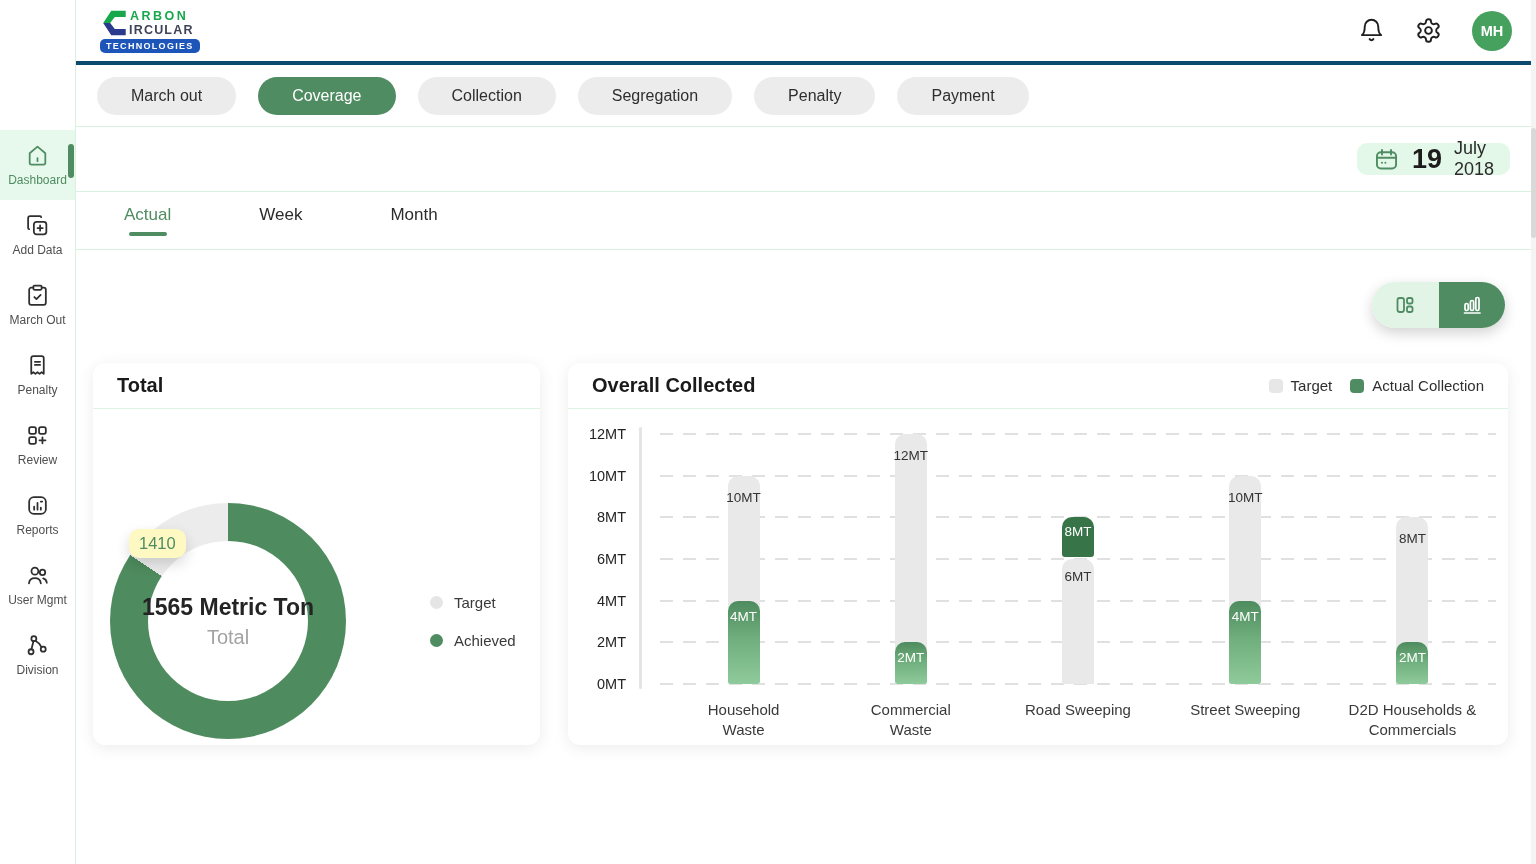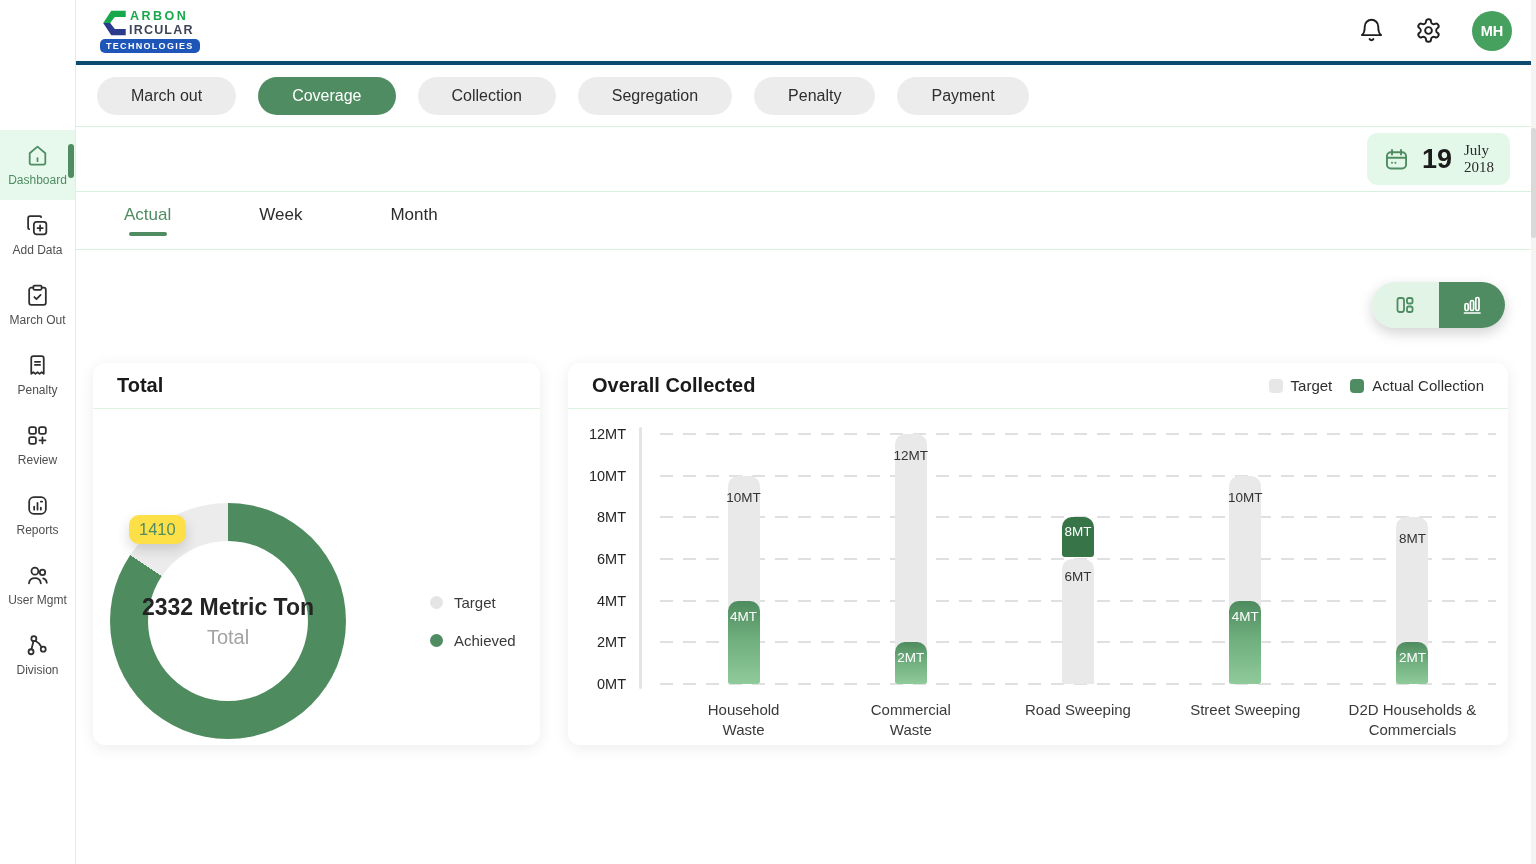--- a/index.html
+++ b/index.html
@@ -45,25 +45,25 @@
 
   .pill { height:38px; padding:0 34px; border-radius:20px; background:#ececec;
     display:flex; align-items:center; font-size:16px; color:#2e2e2e; cursor:pointer; white-space:nowrap; }
   .pill.active { background:#4f8c62; color:#fff; }
 
   .scope-pill { width:108px; height:37px; border-radius:19px; border:1.6px solid #4f8c62;
     color:#4f8c62; background:#fff; display:flex; align-items:center; justify-content:center;
     font-size:15.5px; cursor:pointer; }
   .scope-pill.active { background:#4f8c62; color:#fff; border-color:#4f8c62; }
 
-  .date-widget { margin-left:auto; margin-right:26px; height:52px; background:#e4f8ea;
+  .date-widget { margin-left:auto; margin-right:26px; height:32px; background:#e4f8ea;
     border-radius:10px; display:flex; align-items:center; gap:12px; padding:0 16px; cursor:pointer; }
   .date-widget svg { width:27px; height:27px; color:#4f8c62; }
   .date-day { font-size:27px; font-weight:bold; color:#1c1c1c; }
-  .date-my { display:flex; flex-direction:column; line-height:1.15; font-size:15px; color:#2b2b2b;font-family:Liberation Serif, serif; }
+  .date-my { display:flex; flex-direction:column; line-height:1.15; font-size:18px; color:#2b2b2b; }
 
   .period-item { font-size:17px; color:#2c2c2c; cursor:pointer; display:flex;
     flex-direction:column; align-items:center; }
   .period-item .uline { width:38px; height:4px; border-radius:2px; background:transparent; margin-top:7px; }
   .period-item.active { color:#4f8c62; }
   .period-item.active .uline { background:#4f8c62; }
 
   
   .view-toggle { position:absolute; left:1372px; top:282px; width:133px; height:46px;
     border-radius:23px; display:flex; overflow:hidden; box-shadow:0 5px 14px rgba(0,0,0,.18); z-index:5; }
@@ -82,21 +82,21 @@
   .card-title { font-size:20px; font-weight:bold; color:#1a1a1a; }
 
   
   .donut { position:absolute; left:17px; top:94px; width:236px; height:236px; border-radius:50%; }
   .donut-hole { position:absolute; left:38px; top:38px; width:160px; height:160px;
     border-radius:50%; background:#fff; }
   .donut-center { position:absolute; left:0; top:0; width:236px; height:236px; display:flex;
     flex-direction:column; align-items:center; justify-content:center; z-index:3; }
   .donut-value { font-size:23px; font-weight:bold; color:#242424; }
   .donut-sub { font-size:20px; color:#a3a3a3; margin-top:5px; }
-  .donut-badge { position:absolute; left:36px; top:106px; background:#fde047; border-radius:10px;
+  .donut-badge { position:absolute; left:36px; top:120px; background:#fef9c3; border-radius:10px;
     padding:5px 10px; font-size:16.5px; color:#4f8c62; z-index:4;
     box-shadow:0 6px 14px rgba(0,0,0,.15); }
   .tlegend { position:absolute; left:337px; top:185px; display:flex; flex-direction:column; gap:21px; }
   .tlegend-item { display:flex; align-items:center; gap:11px; font-size:15px; color:#3a3a3a; }
   .tlegend-dot { width:13px; height:13px; border-radius:50%; }
 
   
   .clegend { display:flex; align-items:center; gap:18px; }
   .clegend-item { display:flex; align-items:center; gap:8px; font-size:15px; color:#2f2f2f; }
   .clegend-sq { width:14px; height:14px; border-radius:4px; }
@@ -298,21 +298,21 @@
 </div>
 
 <section class="card card-total">
   <div class="card-head">
     <span class="card-title">Total</span>
   </div>
   <div style="position:relative;">
     <div class="donut" id="donut-ring" style="background: conic-gradient(rgb(78, 139, 94) 0deg, rgb(78, 139, 94) 304deg, rgb(236, 236, 236) 304deg, rgb(236, 236, 236) 360deg);">
       <div class="donut-hole"></div>
       <div class="donut-center">
-        <span class="donut-value">2332 Metric Ton</span>
+        <span class="donut-value">1565 Metric Ton</span>
         <span class="donut-sub">Total</span>
       </div>
     </div>
     <div class="donut-badge">1410</div>
     <div class="tlegend" id="total-legend">
         <div class="tlegend-item">
           <span class="tlegend-dot" style="background:#E5E5E5"></span>
           <span>Target</span>
         </div>
         <div class="tlegend-item">

